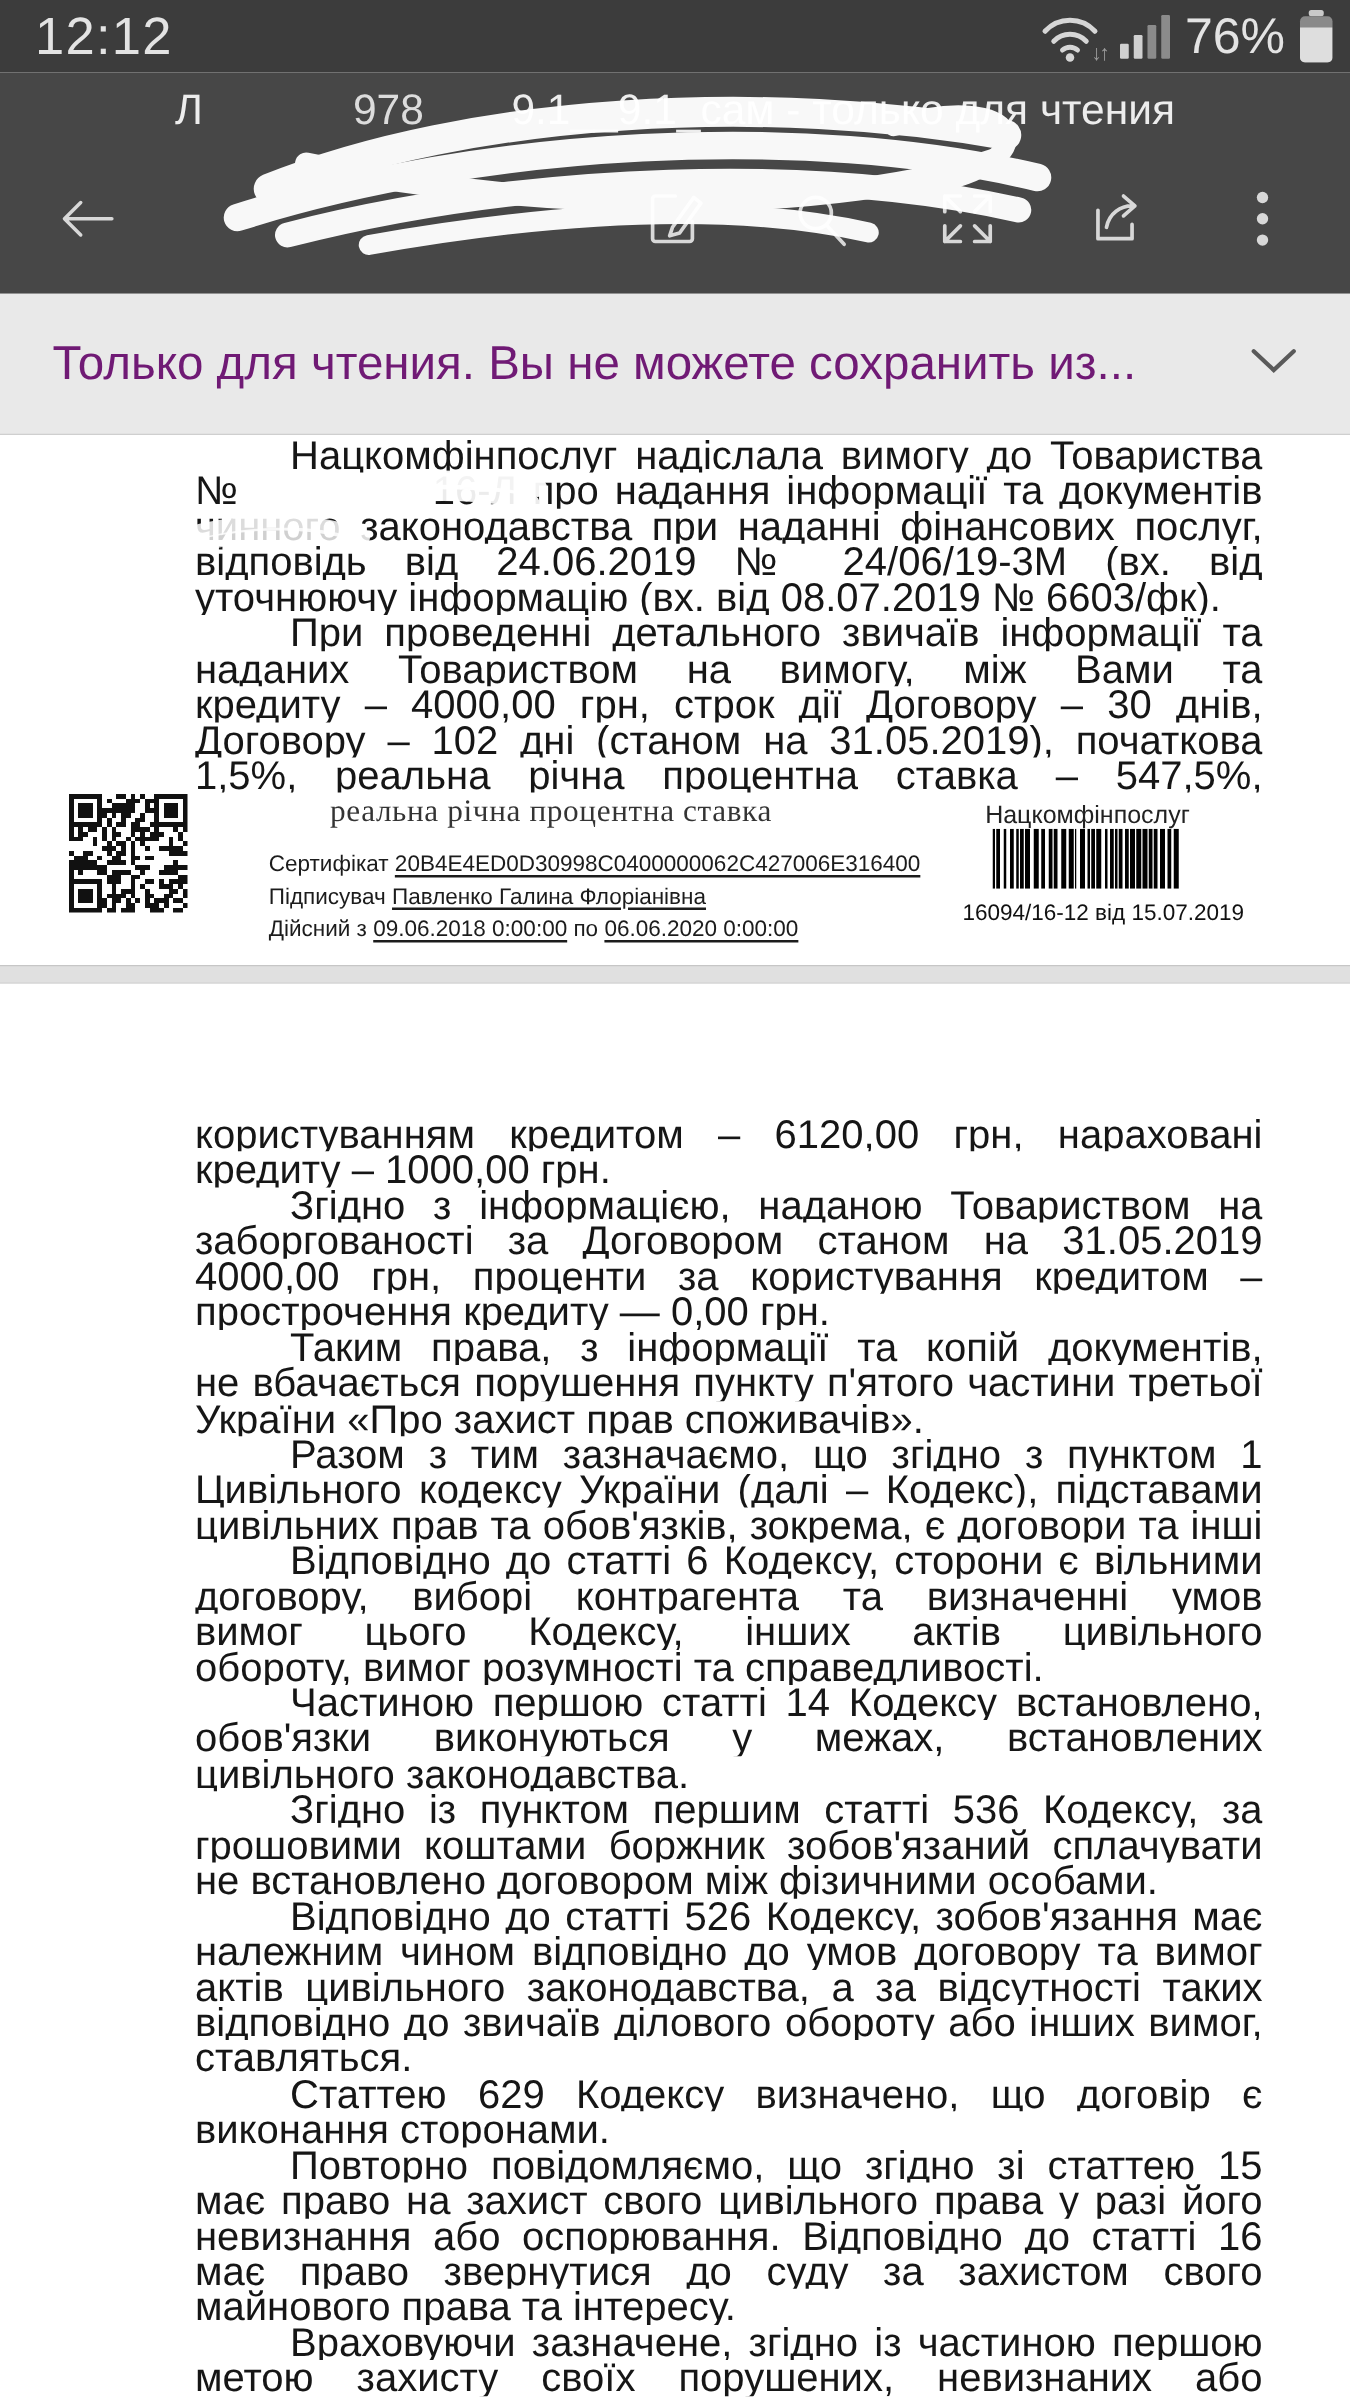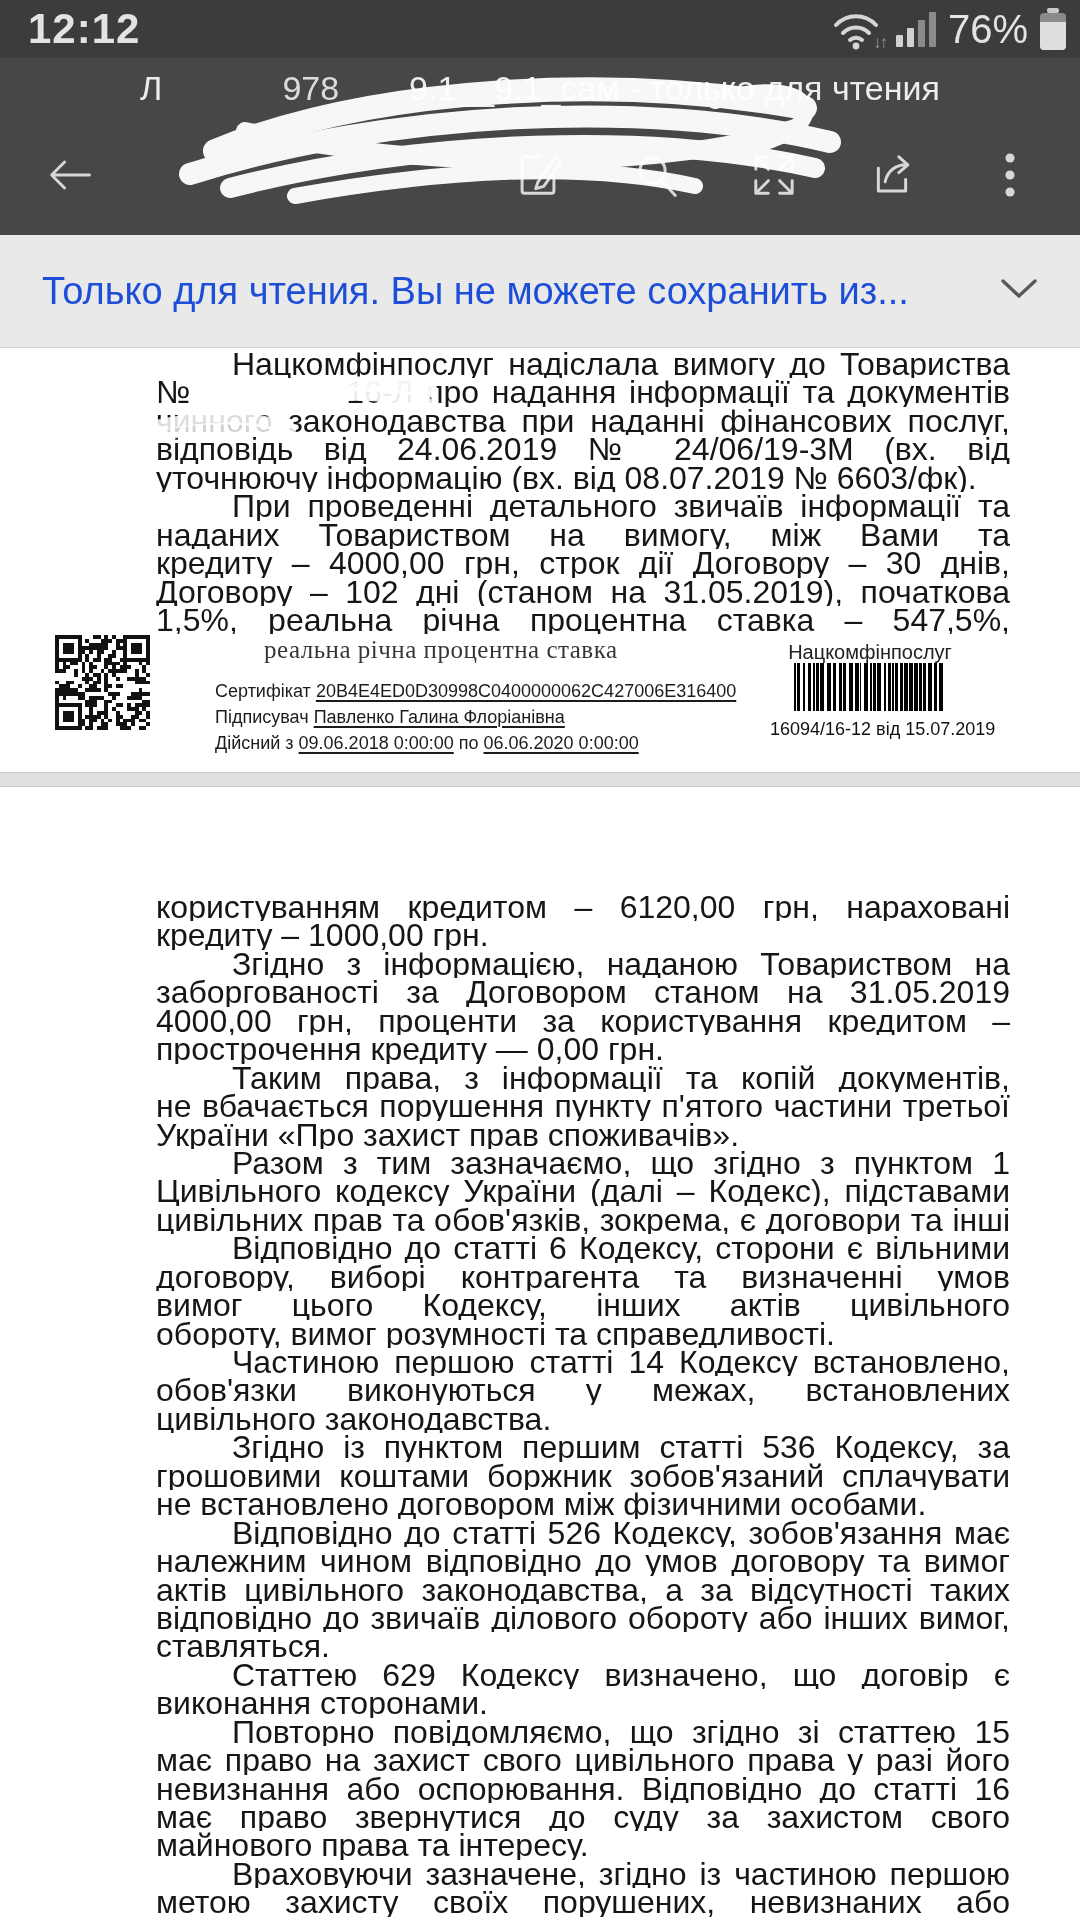--- a/index.html
+++ b/index.html
@@ -2,21 +2,21 @@
 <html><head>
 <meta charset="utf-8">
 <style>
   html,body{margin:0;padding:0;background:#222;}
   .screen{position:relative;width:1080px;height:1920px;overflow:hidden;background:#fff;
           font-family:"Liberation Sans", sans-serif;}
 
   
   .status-bar{position:absolute;top:0;left:0;width:1080px;height:58px;background:#3c3c3c;
               display:flex;align-items:center;color:#e3e3e3;}
-  .status-time{font-size:42px;margin-left:28px;letter-spacing:1px;font-weight:bold;}
+  .status-time{font-size:42px;margin-left:28px;letter-spacing:1px;}
   .status-right{margin-left:auto;display:flex;align-items:center;gap:12px;margin-right:14px;}
   .batt-pct{font-size:40px;color:#e3e3e3;}
   .battery{position:relative;width:26px;height:42px;}
   .battery .cap{position:absolute;top:0;left:7px;width:12px;height:5px;background:#c9c9c9;border-radius:2px;}
   .battery .body{position:absolute;top:5px;left:0;width:26px;height:37px;background:#8a8a8a;border-radius:4px;overflow:hidden;}
   .battery .fill{position:absolute;bottom:0;left:0;width:26px;height:28px;background:#dedede;}
   .sig-bars{display:flex;align-items:flex-end;gap:4px;height:36px;}
   .sig-bars i{display:block;width:7px;border-radius:1px;}
   .wifi-wrap{position:relative;width:56px;height:44px;}
   .wifi-arrows{position:absolute;right:-2px;bottom:-2px;font-size:17px;color:#9a9a9a;letter-spacing:-2px;}
@@ -28,21 +28,21 @@
   .title-row .frag-mid{margin-right:70px;opacity:.9;}
   .toolbar{height:114px;display:flex;align-items:center;padding:0 44px;}
   .tool-icons{margin-left:auto;display:flex;align-items:center;gap:66px;}
   .icon-btn{width:52px;height:52px;display:flex;align-items:center;justify-content:center;}
   .icon-btn svg{stroke:#d8d8d8;fill:none;stroke-width:2.6;stroke-linecap:round;stroke-linejoin:round;}
   .scribble-title{position:absolute;left:175px;top:-12px;width:720px;height:160px;pointer-events:none;}
 
   
   .banner{position:absolute;top:235px;left:0;width:1080px;height:113px;background:#e9e9e9;
           display:flex;align-items:center;padding:0 42px;box-sizing:border-box;border-bottom:1px solid #cfcfcf;}
-  .banner-text{flex:1;font-size:38px;color:#1d4ed8;}
+  .banner-text{flex:1;font-size:38px;color:#701a75;}
   .banner-chevron svg{stroke:#5a5a5a;fill:none;stroke-width:3.4;stroke-linecap:round;}
 
   
   .doc-area{position:absolute;top:348px;left:0;width:1080px;height:1572px;background:#fff;}
   .page{position:absolute;left:0;width:1080px;background:#fff;}
   .page1{top:0;height:424px;}
   .page-sep{position:absolute;top:424px;left:0;width:1080px;height:15px;background:#e0e0e0;
             border-top:1px solid #c6c6c6;border-bottom:1px solid #cfcfcf;box-sizing:border-box;}
   .page2{top:439px;height:1348px;}
 

